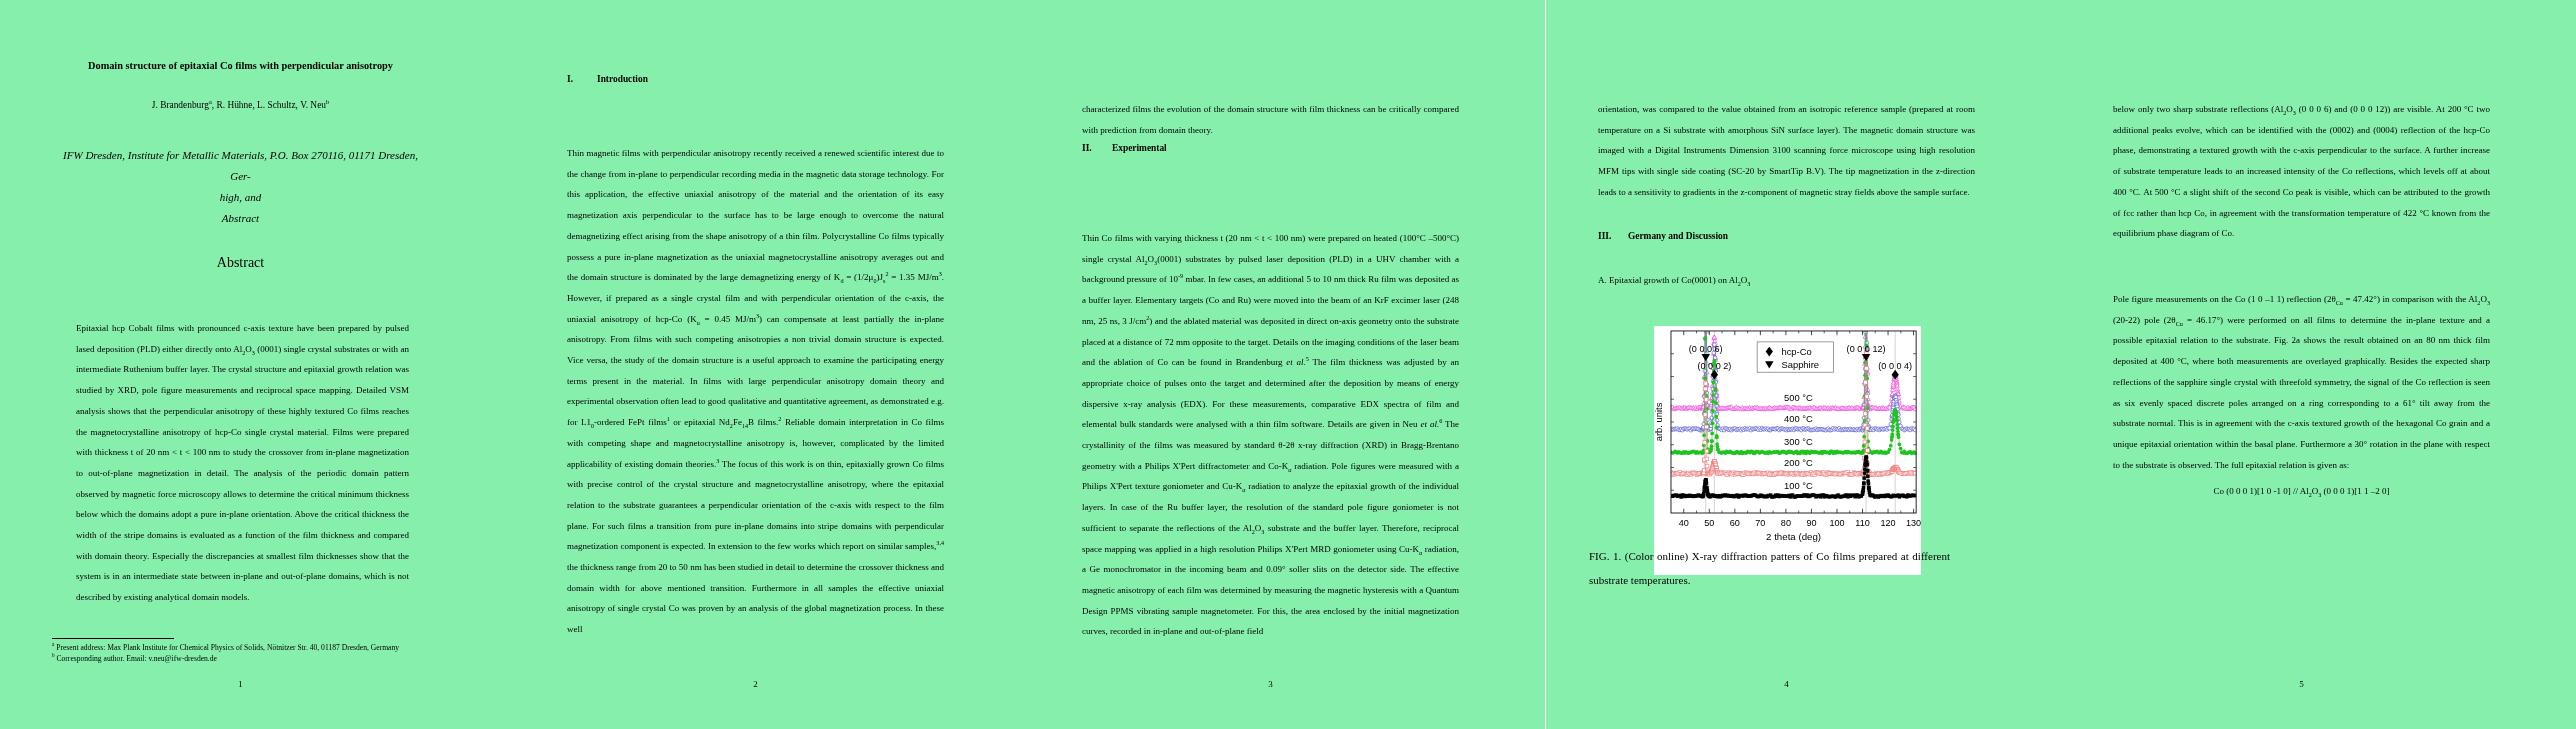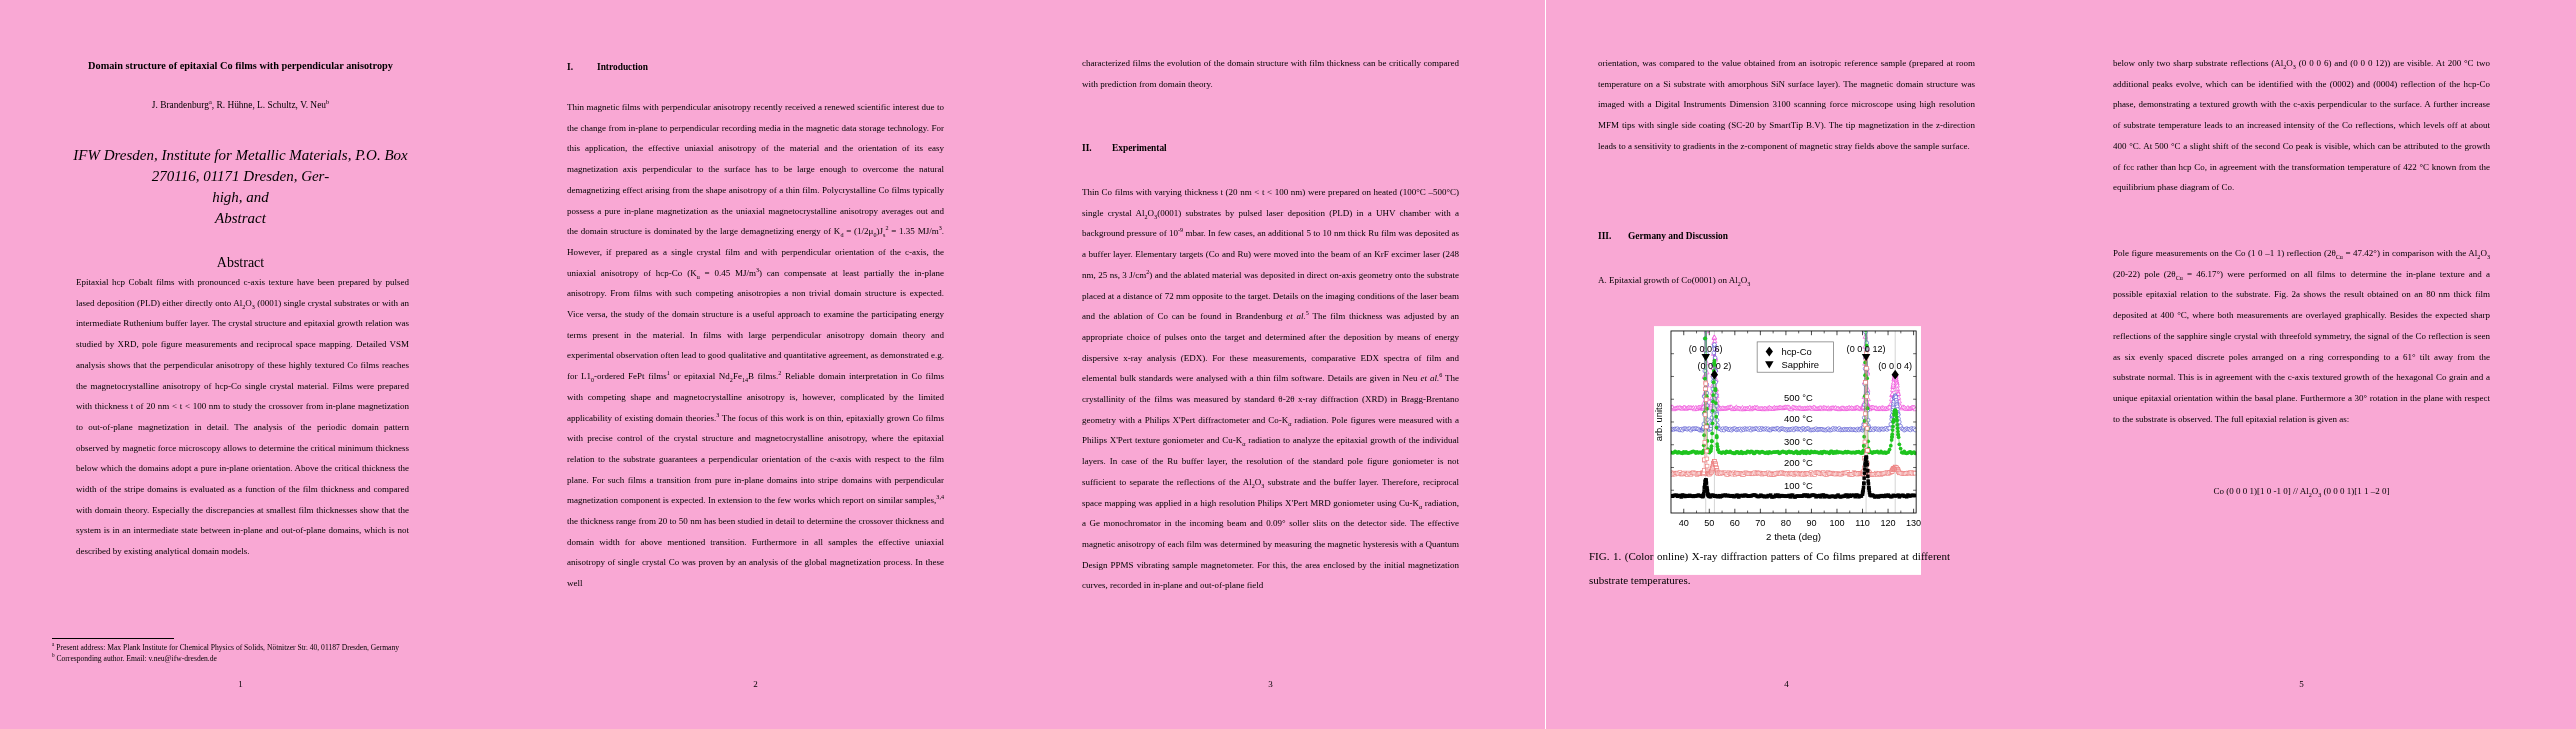--- a/index.html
+++ b/index.html
@@ -1,25 +1,25 @@
 <!DOCTYPE html>
 <html style="font-size:9.7px"><head>
 <meta charset="utf-8">
 <style>
   html,body{margin:0;padding:0;}
   body{width:2576px;height:729px;background:#ffffff;position:relative;
        font-family:"Liberation Serif", serif;color:#000;}
-  .page{position:absolute;top:0;width:515px;height:729px;background:#f9a8d4;}
+  .page{position:absolute;top:0;width:515px;height:729px;background:#86efac;}
   .blk{position:absolute;}
   .col{left:52px;width:377px;}
-  .jtext{font-size:9px;line-height:20.7px;text-align:justify;}
+  .jtext{font-size:9px;line-height:20.7px;text-align:justify;margin-top:46px;}
   .ctext{text-align:center;}
   .title{font-weight:bold;font-size:10.3px;line-height:16px;}
   .authors{font-size:9.4px;}
-  .affil{font-style:italic;font-size:15px;line-height:21px;}
+  .affil{font-style:italic;font-size:11px;line-height:21px;}
   .abshead{font-weight:normal;font-size:14px;}
   .abstract{left:76px;width:333px;}
   .sec-head{font-weight:bold;font-size:9.4px;}
   .sec-num{display:inline-block;width:30px;}
   .subsec{font-size:9px;}
   .foot-sep{border-top:0.9px solid #000;width:122px;height:0;}
   .footnotes{font-size:7.6px;line-height:10.6px;text-align:left;}
   .footnotes p{margin:0 0 0.6px 0;}
   .pageno{top:679px;font-size:9px;}
   .equation{font-size:9px;}
@@ -43,21 +43,21 @@
   <div class="blk abstract jtext" style="top:272px">Epitaxial hcp Cobalt films with pronounced c-axis texture have been prepared by pulsed lased deposition (PLD) either directly onto Al<sub>2</sub>O<sub>3</sub> (0001) single crystal substrates or with an intermediate Ruthenium buffer layer. The crystal structure and epitaxial growth relation was studied by XRD, pole figure measurements and reciprocal space mapping. Detailed VSM analysis shows that the perpendicular anisotropy of these highly textured Co films reaches the magnetocrystalline anisotropy of hcp-Co single crystal material. Films were prepared with thickness t of 20 nm &lt; t &lt; 100 nm to study the crossover from in-plane magnetization to out-of-plane magnetization in detail. The analysis of the periodic domain pattern observed by magnetic force microscopy allows to determine the critical minimum thickness below which the domains adopt a pure in-plane orientation. Above the critical thickness the width of the stripe domains is evaluated as a function of the film thickness and compared with domain theory. Especially the discrepancies at smallest film thicknesses show that the system is in an intermediate state between in-plane and out-of-plane domains, which is not described by existing analytical domain models.</div>
   <div class="blk foot-sep" style="top:638px;left:52px"></div>
   <div class="blk col footnotes" style="top:643px">
     <p><sup>a</sup> Present address: Max Plank Institute for Chemical Physics of Solids, Nötnitzer Str. 40, 01187 Dresden, Germany</p>
     <p><sup>b</sup> Corresponding author. Email: v.neu@ifw-dresden.de</p>
   </div>
   <div class="blk col ctext pageno">1</div>
 </div>
 
 <div class="page" style="left:515px">
-  <div class="blk col sec-head" style="top:62px">
+  <div class="blk col sec-head" style="top:74px">
     <span class="sec-num">I.</span><span>Introduction</span>
   </div>
   <div class="blk col jtext" style="top:97px">Thin magnetic films with perpendicular anisotropy recently received a renewed scientific interest due to the change from in-plane to perpendicular recording media in the magnetic data storage technology. For this application, the effective uniaxial anisotropy of the material and the orientation of its easy magnetization axis perpendicular to the surface has to be large enough to overcome the natural demagnetizing effect arising from the shape anisotropy of a thin film. Polycrystalline Co films typically possess a pure in-plane magnetization as the uniaxial magnetocrystalline anisotropy averages out and the domain structure is dominated by the large demagnetizing energy of K<sub>d</sub> = (1/2μ<sub>0</sub>)J<sub>s</sub><sup>2</sup> = 1.35 MJ/m<sup>3</sup>. However, if prepared as a single crystal film and with perpendicular orientation of the c-axis, the uniaxial anisotropy of hcp-Co (K<sub>u</sub> = 0.45 MJ/m<sup>3</sup>) can compensate at least partially the in-plane anisotropy. From films with such competing anisotropies a non trivial domain structure is expected. Vice versa, the study of the domain structure is a useful approach to examine the participating energy terms present in the material. In films with large perpendicular anisotropy domain theory and experimental observation often lead to good qualitative and quantitative agreement, as demonstrated e.g. for L1<sub>0</sub>-ordered FePt films<sup>1</sup> or epitaxial Nd<sub>2</sub>Fe<sub>14</sub>B films.<sup>2</sup> Reliable domain interpretation in Co films with competing shape and magnetocrystalline anisotropy is, however, complicated by the limited applicability of existing domain theories.<sup>3</sup> The focus of this work is on thin, epitaxially grown Co films with precise control of the crystal structure and magnetocrystalline anisotropy, where the epitaxial relation to the substrate guarantees a perpendicular orientation of the c-axis with respect to the film plane. For such films a transition from pure in-plane domains into stripe domains with perpendicular magnetization component is expected. In extension to the few works which report on similar samples,<sup>3,4</sup> the thickness range from 20 to 50 nm has been studied in detail to determine the crossover thickness and domain width for above mentioned transition. Furthermore in all samples the effective uniaxial anisotropy of single crystal Co was proven by an analysis of the global magnetization process. In these well</div>
   <div class="blk col ctext pageno">2</div>
 </div>
 
 <div class="page" style="left:1030px">
   <div class="blk col jtext" style="top:53px">characterized films the evolution of the domain structure with film thickness can be critically compared with prediction from domain theory.</div>
   <div class="blk col sec-head" style="top:143px">
     <span class="sec-num">II.</span><span>Experimental</span>

